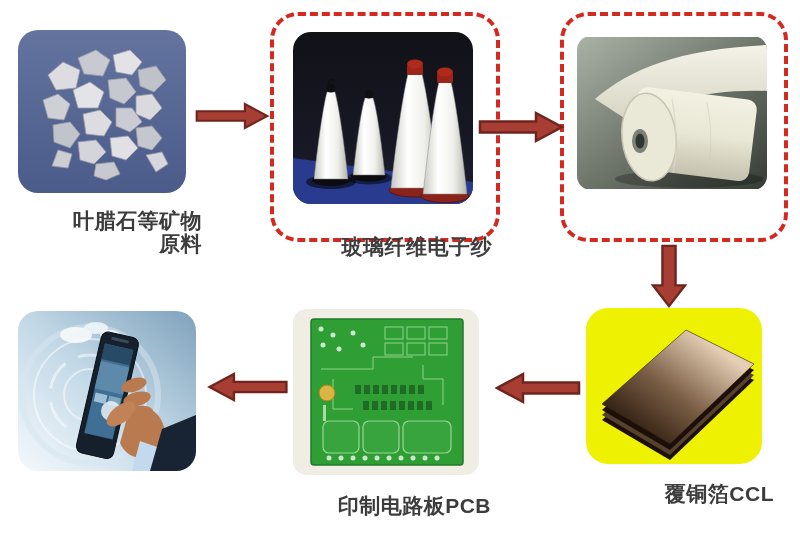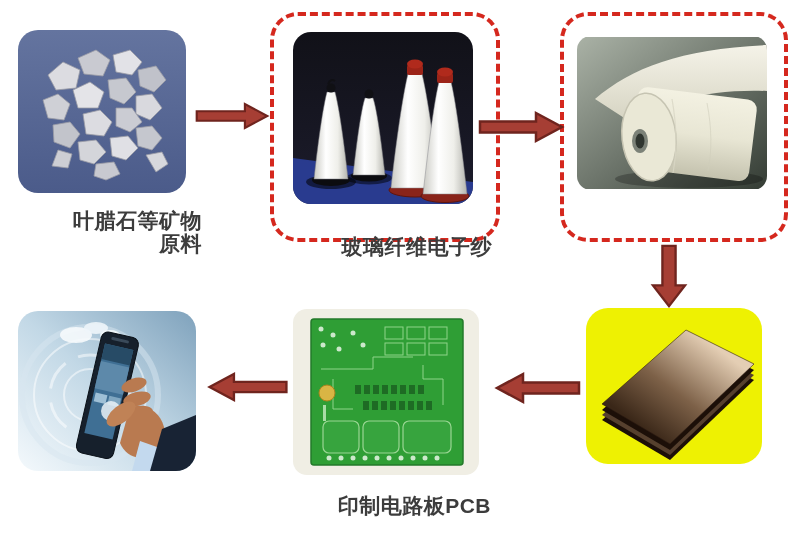--- a/index.html
+++ b/index.html
@@ -300,15 +300,16 @@
   </div>
   <div class="block-arrow" id="arrow-5">
     <svg viewBox="0 0 86 32">
         <polygon points="84,10.5 28,10.5 28,2 2,16 28,30 28,21.5 84,21.5" fill="#a63e34"></polygon>
       </svg>
   </div>
 
   <div class="node-label" id="minerals-label">叶腊石等矿物
 原料</div>
   <div class="node-label" id="yarn-label">玻璃纤维电子纱</div>
+  <div class="node-label" id="ccl-label">覆铜箔CCL</div>
   <div class="node-label" id="pcb-label">印制电路板PCB</div>
 
 </div>
 
 </body></html>

